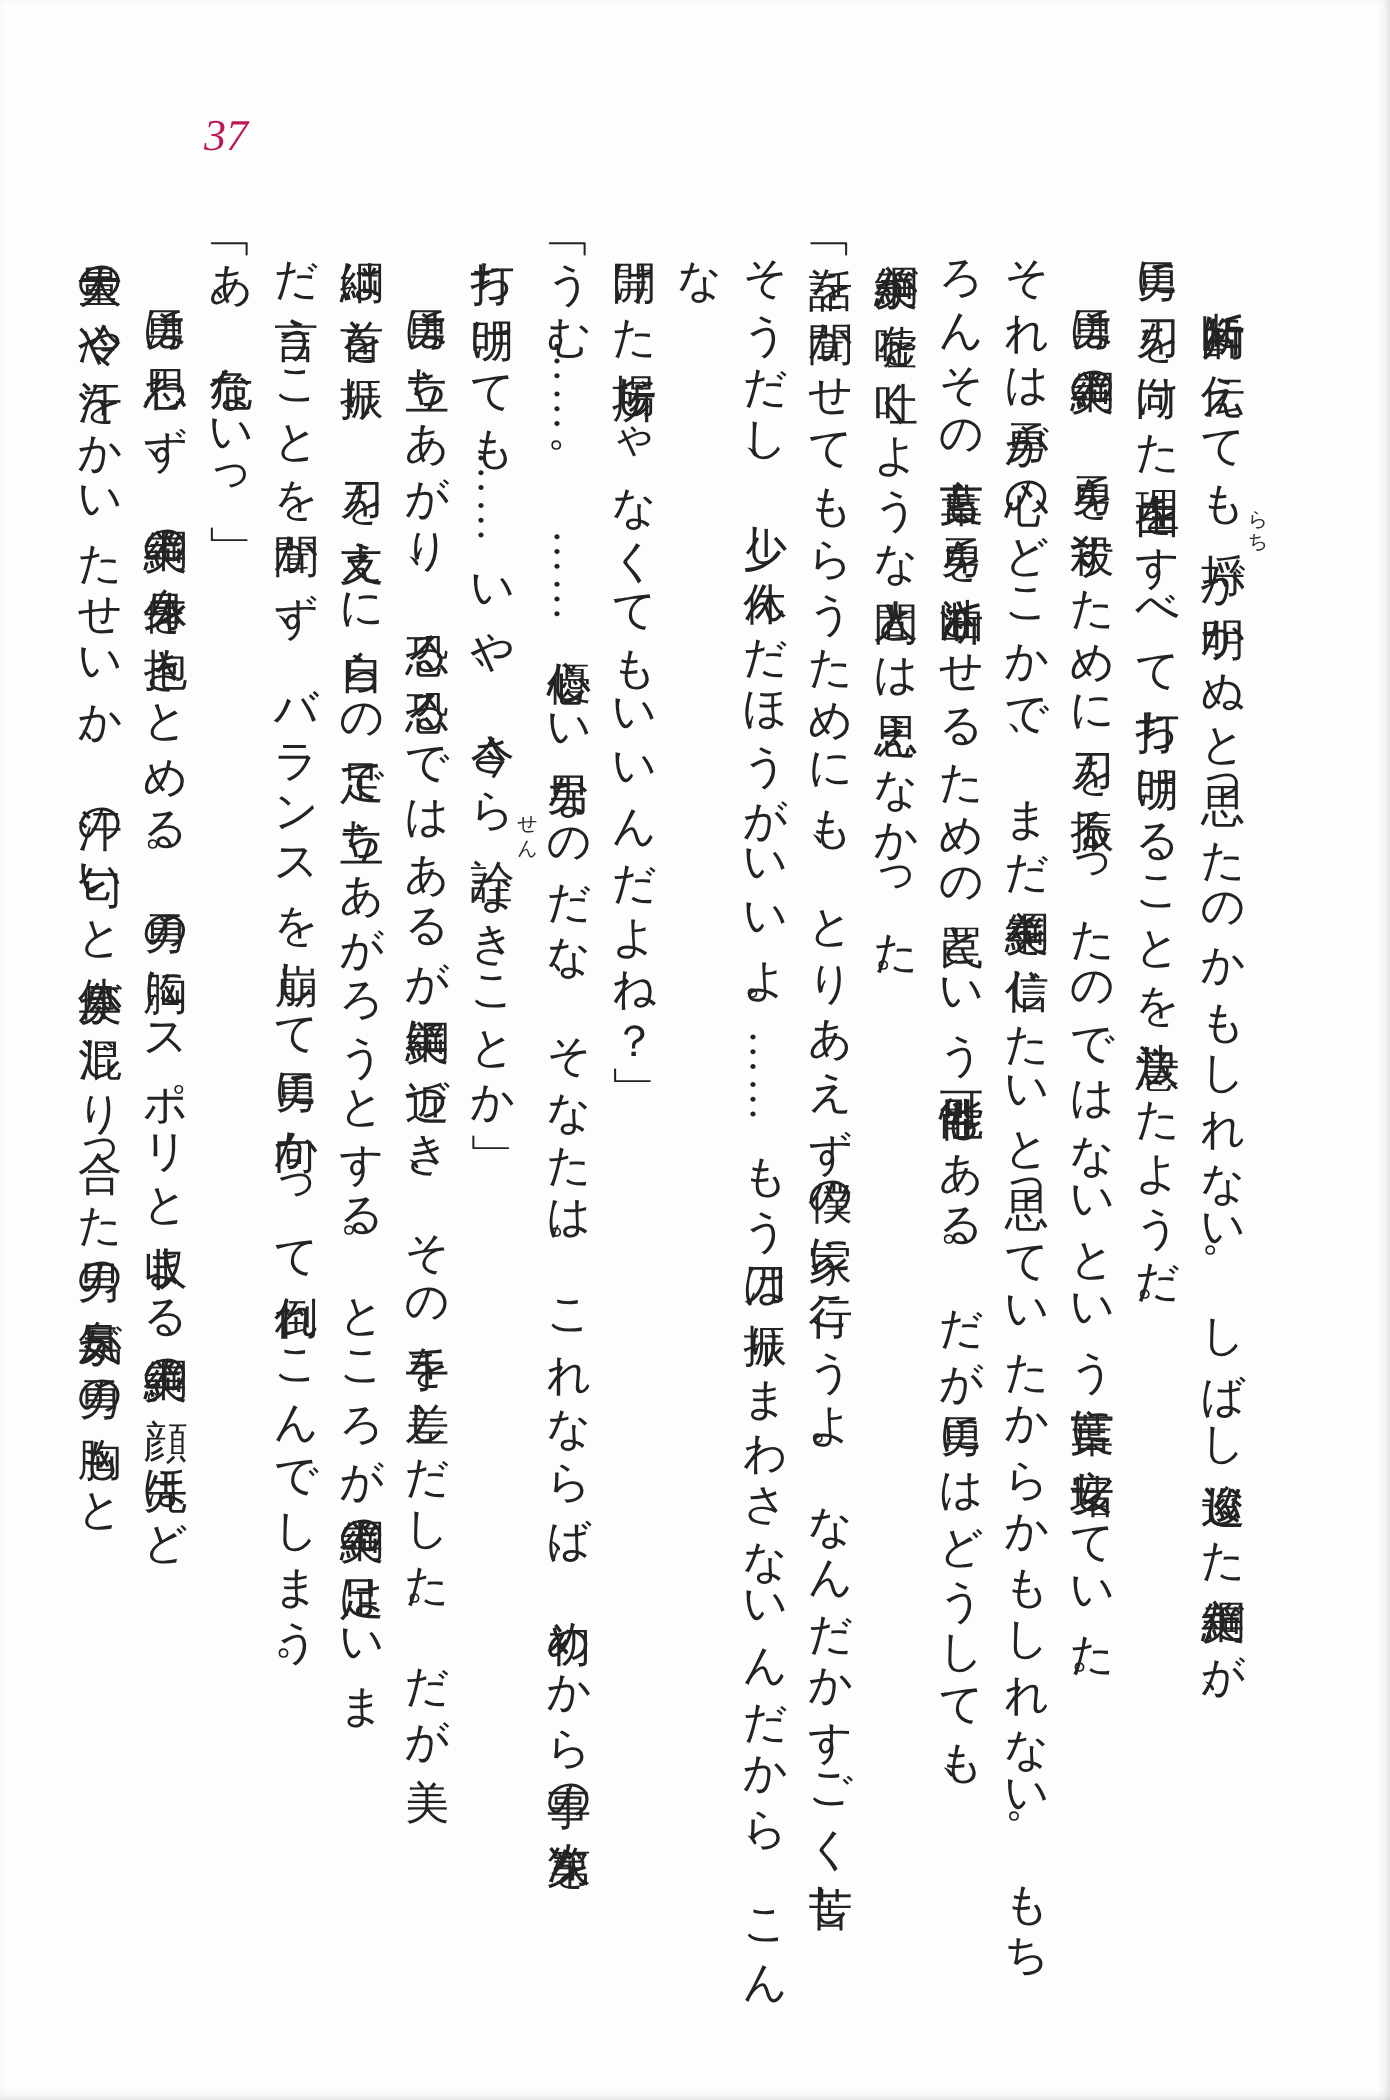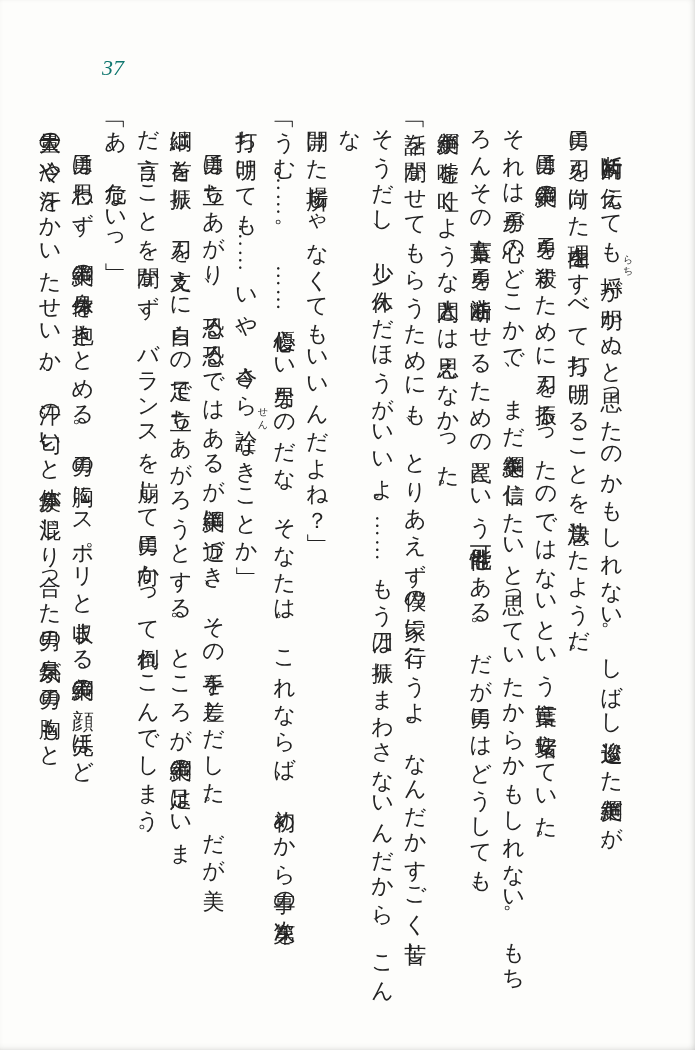--- a/index.html
+++ b/index.html
@@ -18,21 +18,21 @@
     box-shadow: inset -4px 0 6px -3px rgba(0,0,0,0.14),
                 inset 0 -4px 6px -3px rgba(0,0,0,0.10);
     font-family: "Liberation Serif", "DejaVu Serif", serif;
   }
   .page-number {
     position: absolute;
     top: 55px;
     left: 102px;
     font-size: 22px;
     font-style: italic;
-    color: #0f766e;
+    color: #be185d;
     font-family: "Liberation Serif", "DejaVu Serif", serif;
   }
   .text-block {
     position: absolute;
     top: 114px;
     right: 62px;
     height: 906px;
     writing-mode: vertical-rl;
     text-orientation: mixed;
     font-size: 22px;

